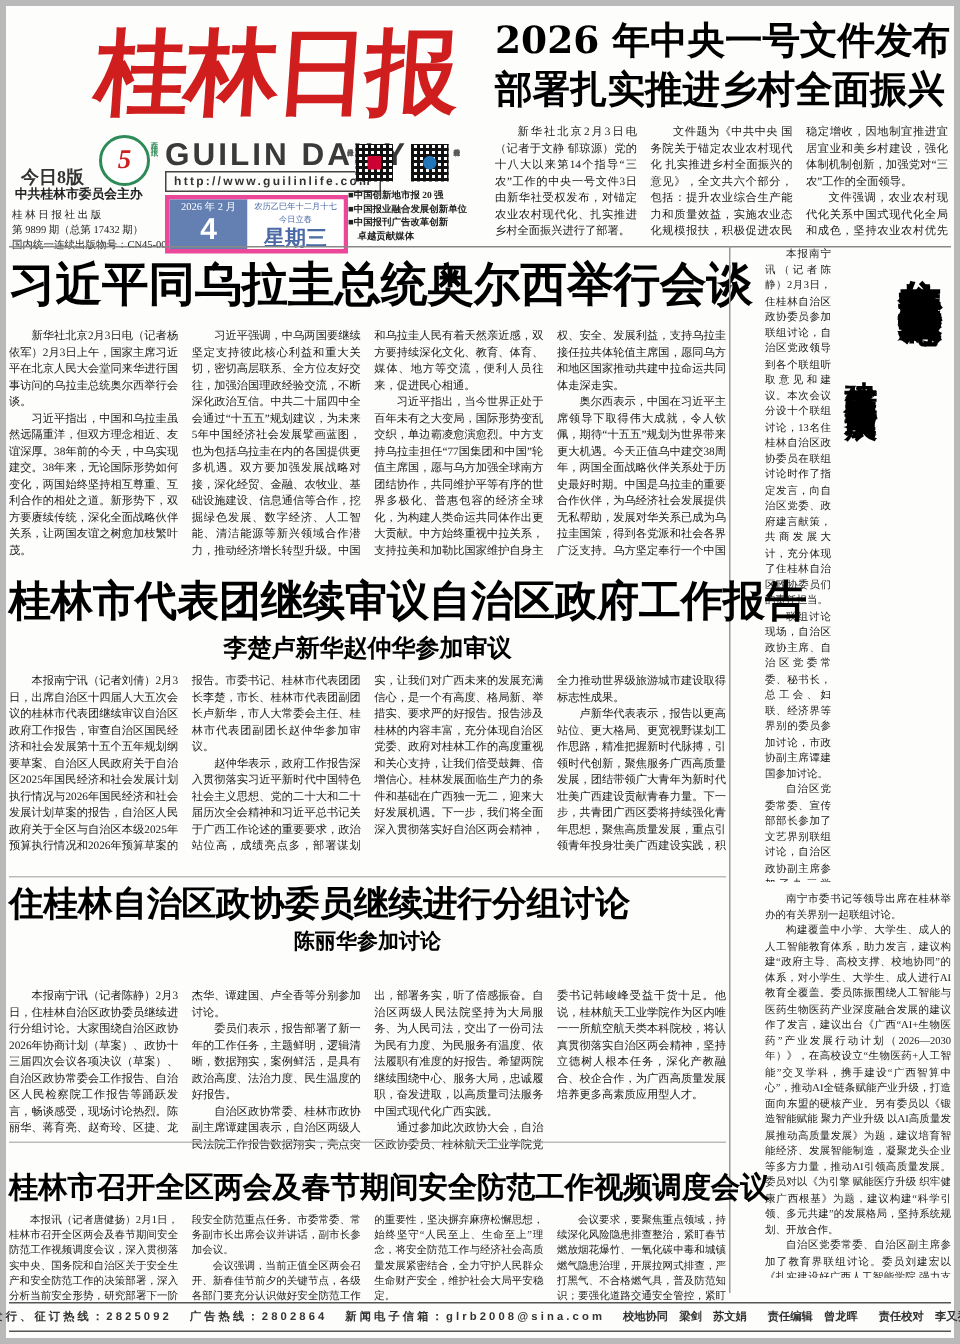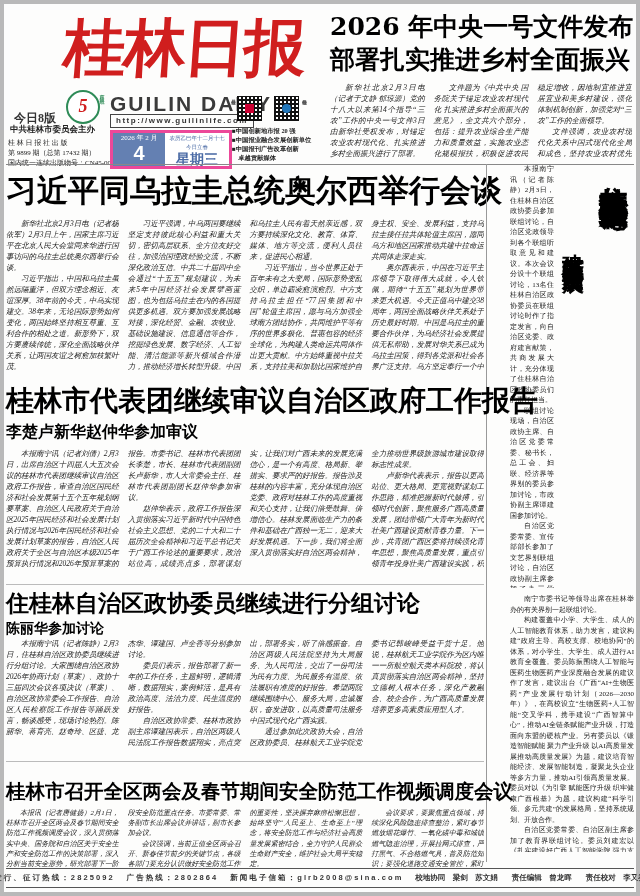--- a/index.html
+++ b/index.html
@@ -31,23 +31,23 @@
   .qr1 .seal{background:#c03;}
   .qr2 .seal{background:#2277bb;border-radius:50%;}
   .qr-label{position:absolute;writing-mode:vertical-rl;font-size:4.5px;color:#555;top:90px;}
   .qrl1{left:225px;}
   .qrl2{left:296px;}
   .honors{position:absolute;left:226px;top:120px;font-size:6.3px;font-weight:bold;line-height:9px;color:#222;width:86px;}
   .honors p{margin:0;text-indent:0;}
 
   
   .headline{font-weight:bold;color:#000;font-family:"DejaVu Serif",serif;white-space:nowrap;}
-  .subhead{font-weight:bold;color:#000;font-family:"DejaVu Serif",serif;}
+  .subhead{font-weight:bold;color:#000;text-align:center;font-family:"DejaVu Serif",serif;}
   .body-cols{font-size:7.5px;line-height:11px;text-align:justify;color:#1a1a1a;column-fill:auto;overflow:hidden;}
-  .body-cols p{margin:0;text-indent:2em;font-style:italic;}
+  .body-cols p{margin:0;text-indent:2em;}
   .c3{column-count:3;column-gap:9px;}
   .c4{column-count:4;column-gap:9px;}
 
   
   .art-topright{position:absolute;left:326px;top:6px;width:302px;height:152px;}
   .art-topright .headline{font-size:25px;line-height:33px;}
   .art-topright .body-cols{margin-top:6px;height:78px;}
 
   .hr1{position:absolute;left:2px;top:160px;width:628px;border-top:1px solid #888;}
 
@@ -69,21 +69,21 @@
   
   .art-delegation{position:absolute;left:2px;top:380px;width:478px;height:198px;}
   .art-delegation .headline{font-size:28px;line-height:34px;}
   .art-delegation .subhead{font-size:16px;line-height:22px;margin-top:3px;}
   .art-delegation .body-cols{margin-top:5px;height:131px;}
 
   
   .art-group{position:absolute;left:2px;top:580px;width:478px;height:176px;border-top:1px solid #bbb;padding-top:4px;box-sizing:border-box;}
   .art-group .headline{font-size:23px;line-height:28px;}
   .art-group .subhead{font-size:14px;line-height:19px;margin-top:2px;}
-  .art-group .body-cols{margin-top:0;height:112px;}
+  .art-group .body-cols{margin-top:20px;height:112px;}
 
   
   .art-safety{position:absolute;left:2px;top:757px;width:478px;height:103px;border-top:1px solid #bbb;padding-top:18px;box-sizing:border-box;}
   .art-safety .headline{font-size:19.5px;line-height:24px;}
   .art-safety .body-cols{margin-top:4px;height:68px;font-size:7px;line-height:10.2px;}
 
   
   .footer{position:absolute;left:2px;top:864px;width:628px;height:18px;border-top:1.5px solid #555;border-bottom:1px solid #555;display:flex;align-items:center;justify-content:center;gap:14px;font-family:"Liberation Sans",sans-serif;font-size:7.5px;font-weight:bold;color:#333;white-space:nowrap;}
 </style>
 </head>

